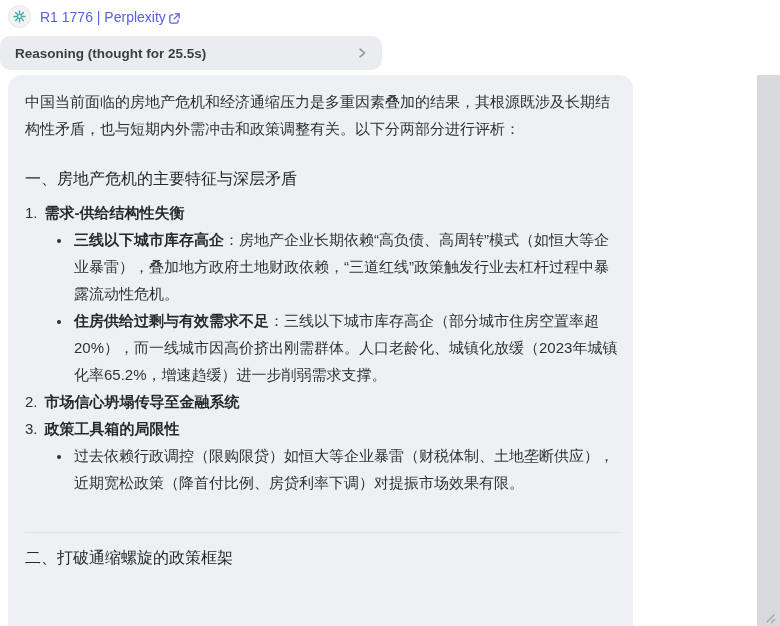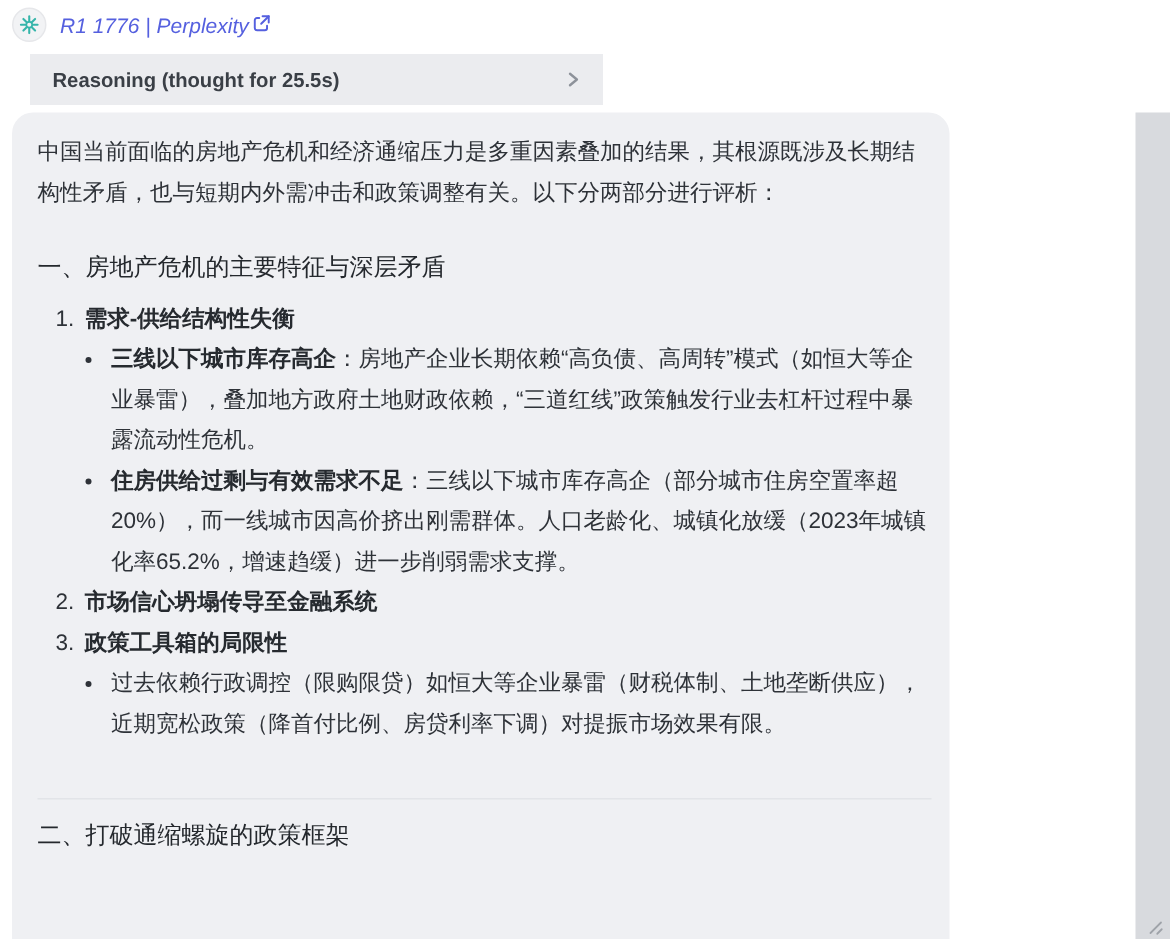--- a/index.html
+++ b/index.html
@@ -4,38 +4,38 @@
 <style>
   * { margin:0; padding:0; box-sizing:border-box; }
   html,body { width:780px; height:626px; background:#ffffff; overflow:hidden;
     font-family:"Liberation Sans","DejaVu Sans",sans-serif; }
   .page { position:relative; width:780px; height:626px; }
 
   
   .header { position:absolute; top:5px; left:8px; display:flex; align-items:center; gap:9px; }
   .model-icon { width:23px; height:23px; border-radius:50%; background:#f2f3f5;
     border:1px solid #e6e7ea; display:flex; align-items:center; justify-content:center; flex:0 0 auto; }
-  .model-link { display:flex; align-items:flex-start; gap:2px; color:#5560df; font-size:14px;
-    text-decoration:none; cursor:pointer;font-style:italic; }
+  .model-link { display:flex; align-items:flex-end; gap:2px; color:#5560df; font-size:14px;
+    text-decoration:none; cursor:pointer; }
   .model-link svg { display:block; }
 
   
-  .reasoning-bar { position:absolute; top:36px; left:20px; width:382px; height:34px;
-    background:#ebecef; border-radius:0; display:flex; align-items:center;
+  .reasoning-bar { position:absolute; top:36px; left:0; width:382px; height:34px;
+    background:#ebecef; border-radius:10px; display:flex; align-items:center;
     justify-content:space-between; padding:0 13px 0 15px; cursor:pointer; }
   .reasoning-label { font-size:13.5px; font-weight:600; color:#3a3f46; }
 
   
   .card { position:absolute; top:75px; left:8px; width:625px; height:551px;
     background:#eff0f3; border-radius:14px 14px 0 0; padding:13px 12px 0 17px;
     font-size:15px; line-height:27px; color:#2e3238; }
   .intro { margin:0; }
   h3 { font-size:16px; line-height:24px; font-weight:400; color:#24282d; margin:25px 0 0 0; }
   .olist { margin-top:8px; }
-  .oline { margin-left:12px; }
+  .oline { }
   .onum { margin-right:7px; }
   .otitle { font-weight:700; color:#262a2f; }
   ul.bullets { list-style:disc outside; margin:0; padding-left:47px; }
   ul.bullets li { padding-left:2px; }
   ul.bullets li::marker { color:#2e3238; font-size:13px; }
   ul.bullets strong { font-weight:700; color:#262a2f; }
   .divider { border:none; border-top:1px solid #e2e4e8; margin:36px 0 0 0; }
   h3.second { margin-top:13px; }
 
   

